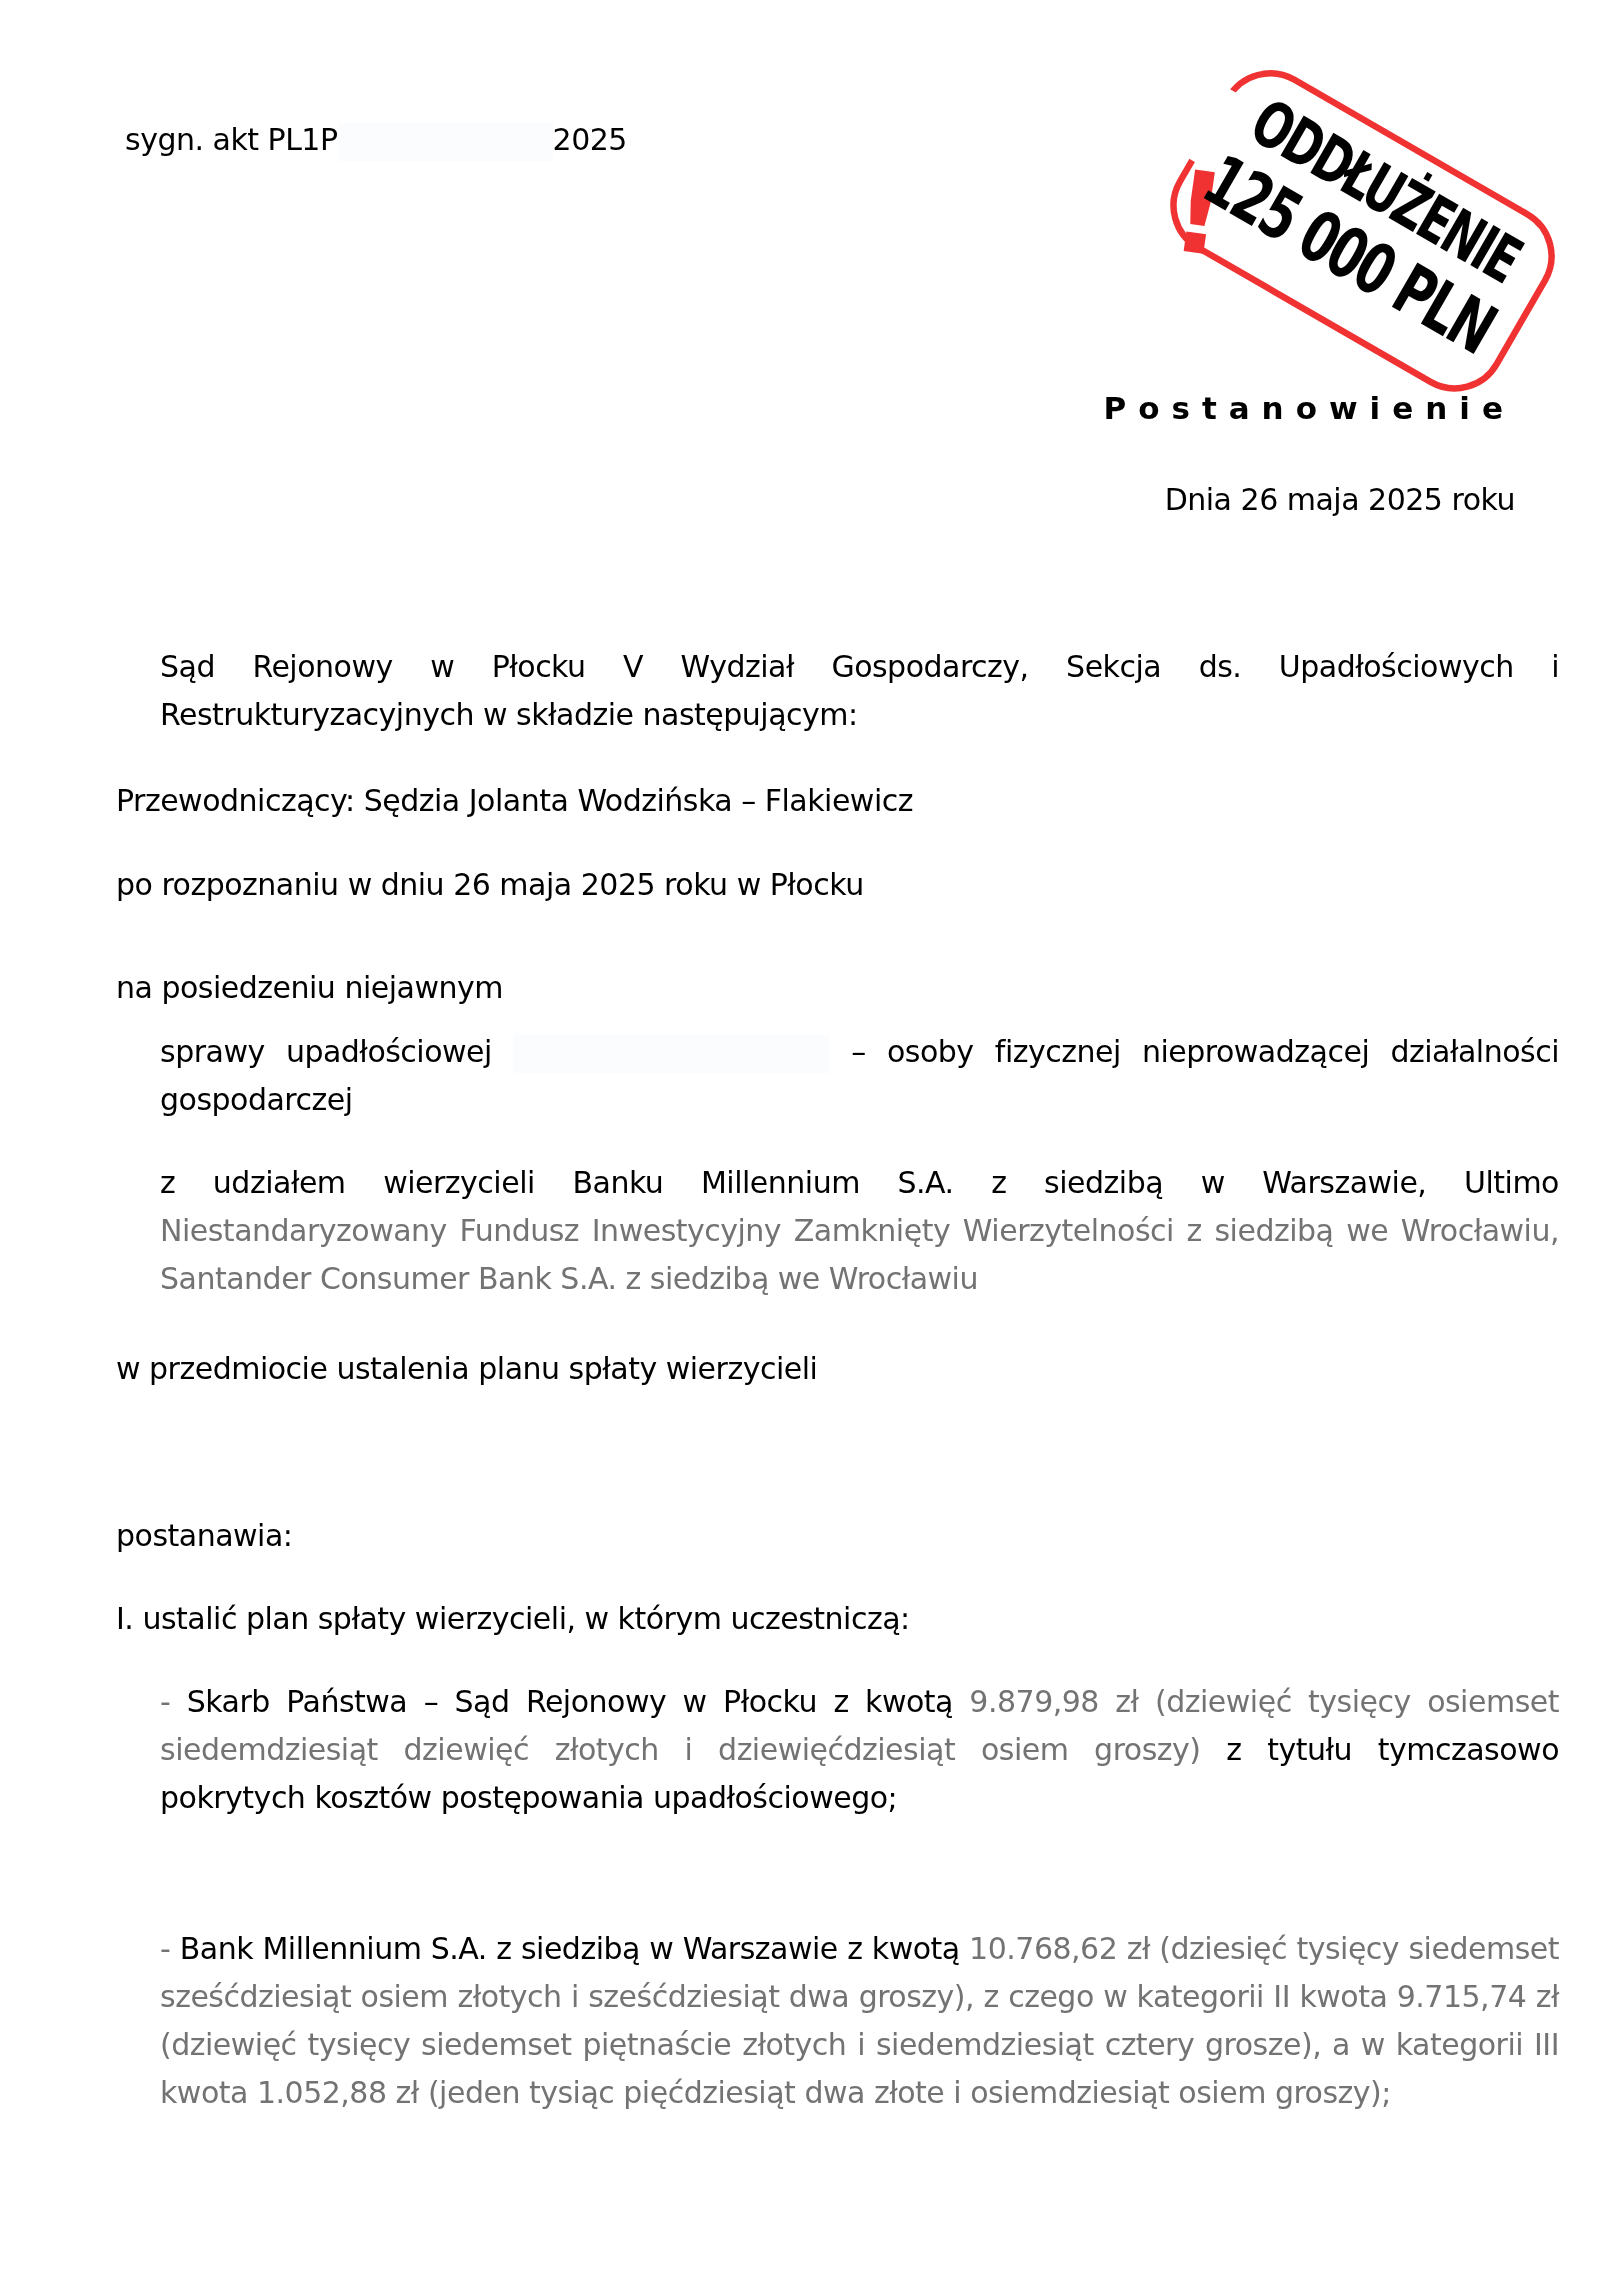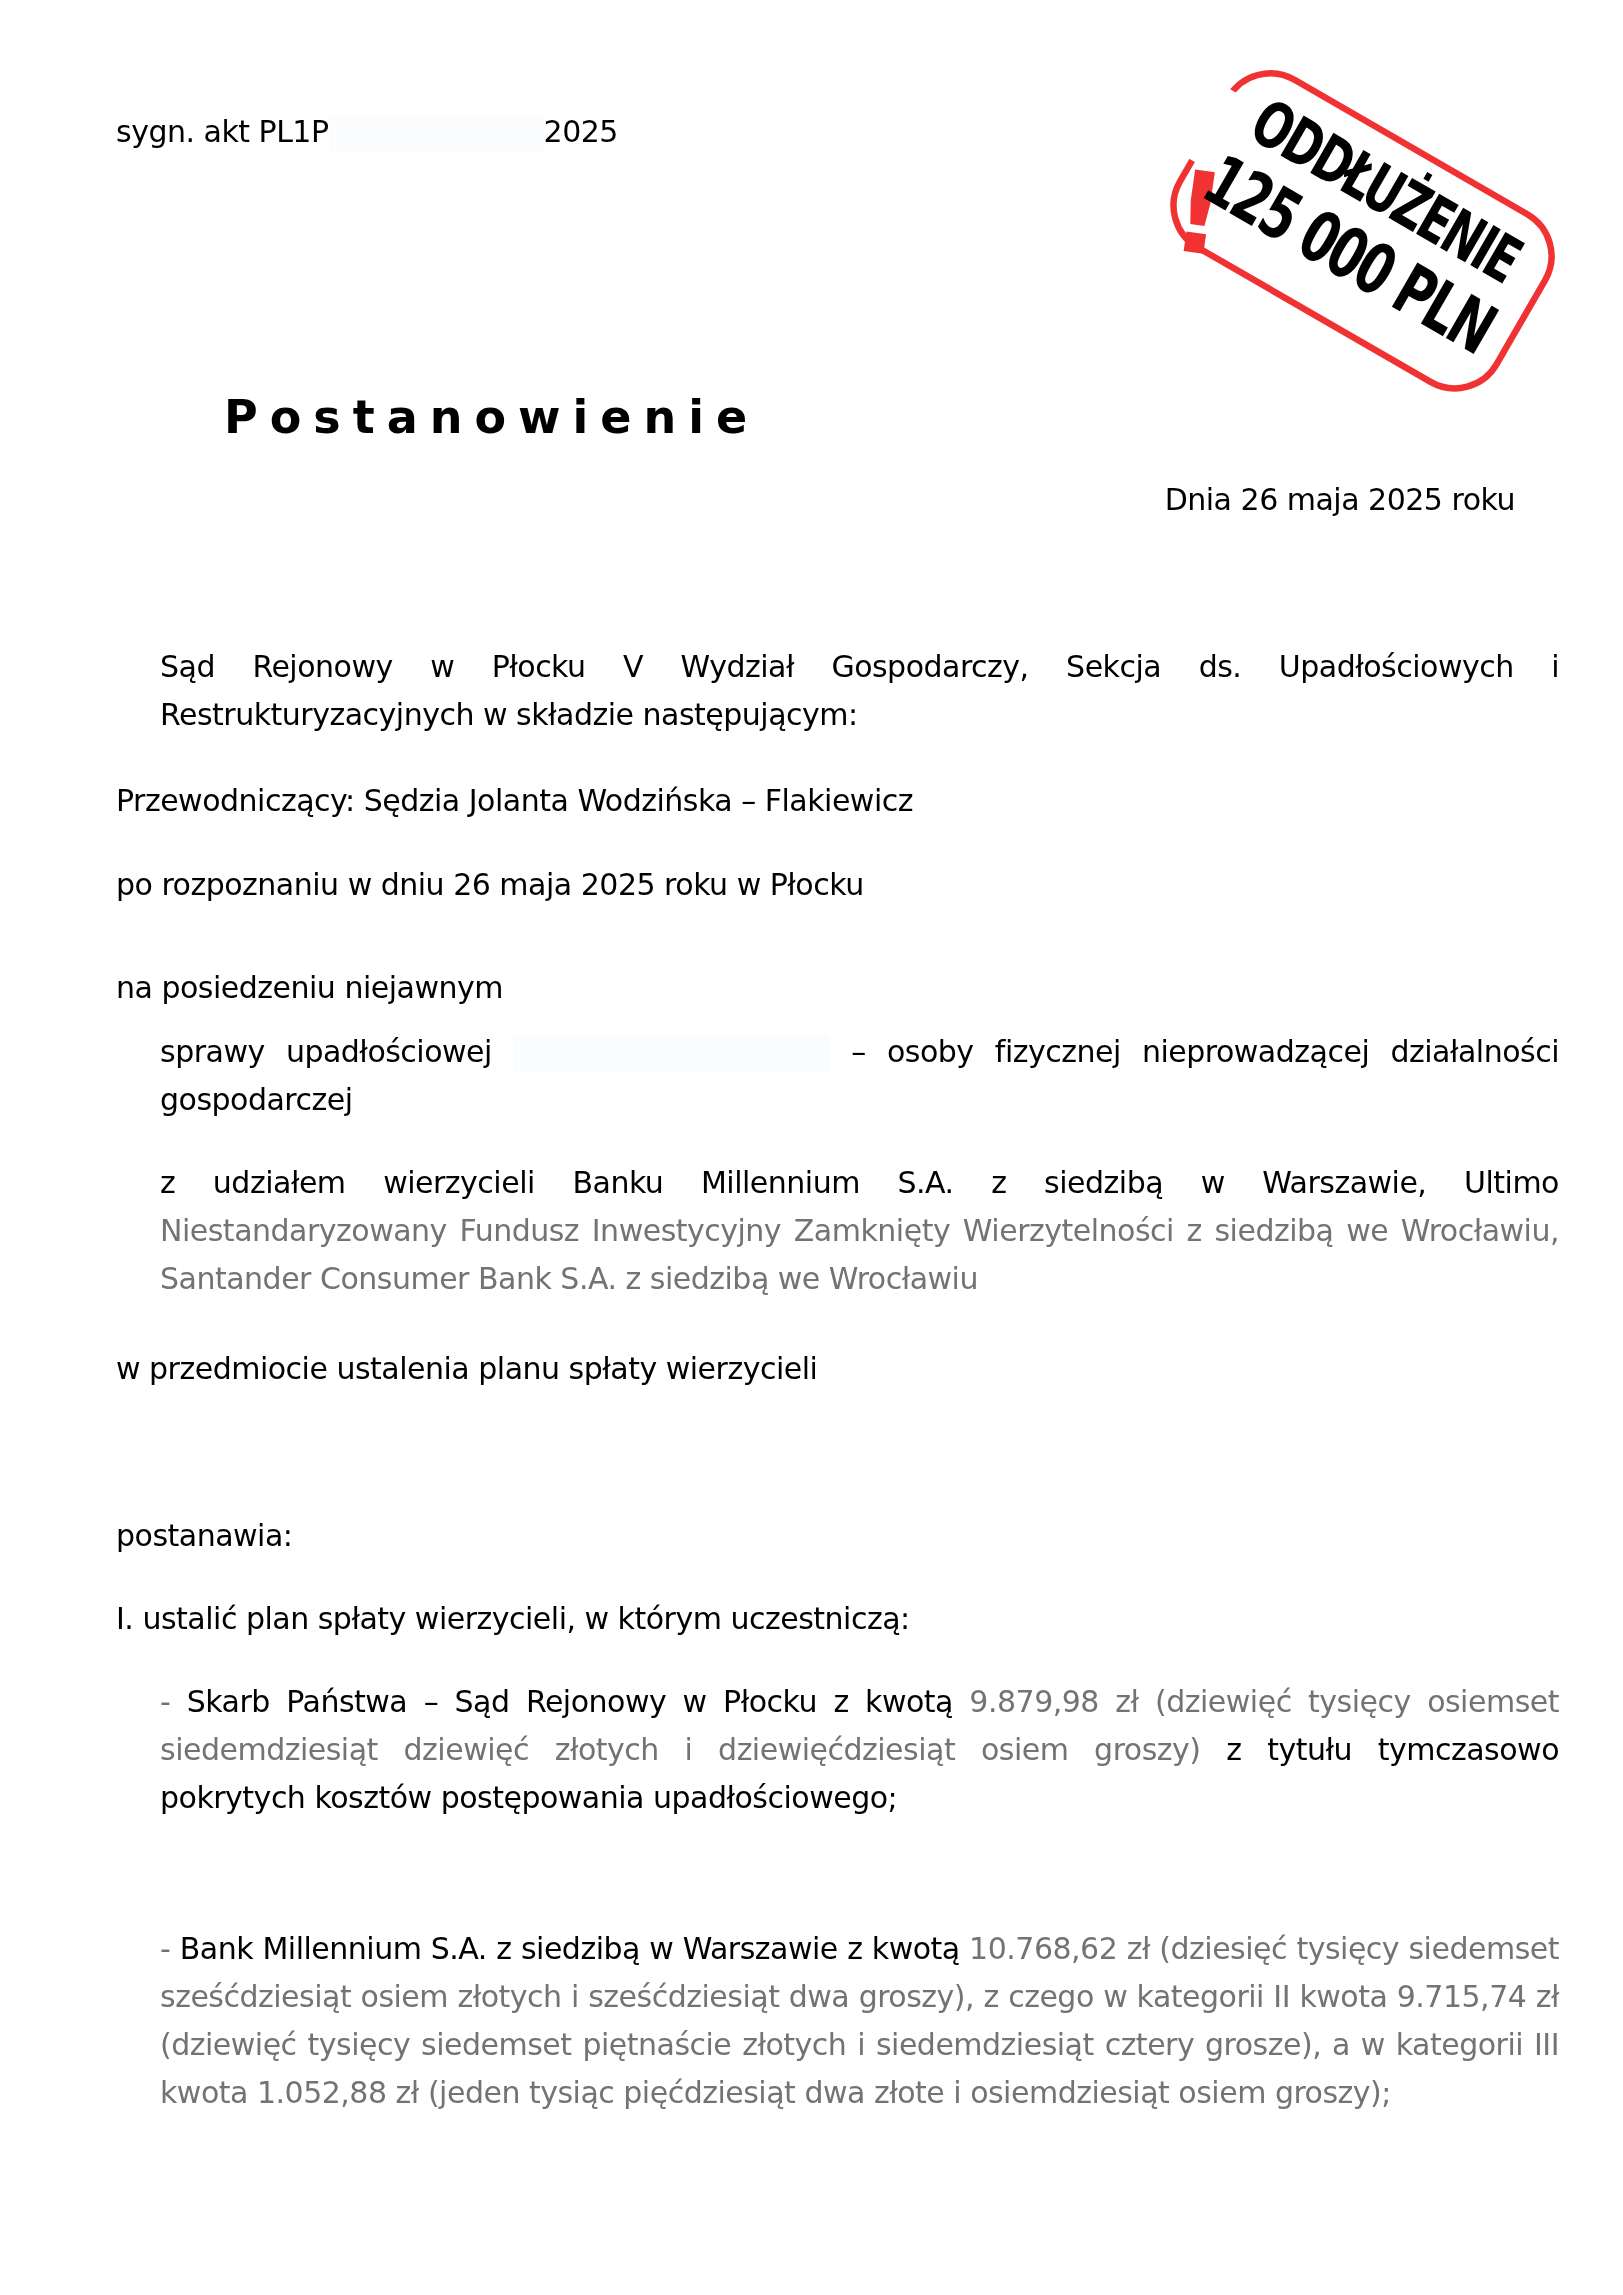--- a/index.html
+++ b/index.html
@@ -7,22 +7,22 @@
       width: 1623px; height: 2295px; position: relative; overflow: hidden;
       font-family: "DejaVu Sans", "Liberation Sans", sans-serif;
       color: #000;
     }
     .page { position: absolute; left: 116px; top: 0; width: 1399px; }
     .p { font-size: 30px; line-height: 48px; margin: 0; position: absolute; left: 0; width: 1399px; letter-spacing: -0.5px; }
     .justify { text-align: justify; text-align-last: left; margin-left: 44px; }
     .bold { font-weight: normal; }
     .gray { color: #737373; }
     .redact { display: inline-block; background: #fbfcfe; height: 38px; vertical-align: middle; }
-    .case-no { top: 108px; }
-    .title { position: absolute; top: 390px; left: 0; width: 1399px; text-align: left; font-size: 46px; font-weight: bold; letter-spacing: 12px; padding-left: 108px; box-sizing: border-box; }
+    .case-no { top: 116px; margin-left: 9px; }
+    .title { position: absolute; top: 390px; left: 0; width: 1399px; text-align: right; font-size: 31px; font-weight: bold; letter-spacing: 12px; padding-left: 108px; box-sizing: border-box; }
     .date { position: absolute; top: 476px; right: 0; font-size: 30px; line-height: 48px; letter-spacing: -0.5px; margin-left: 32px; }
     .stamp { position: absolute; left: 1124px; top: 38px; width: 457px; height: 371px; }
   </style>
 </head>
 <body>
 
 <div class="page">
 
   <p class="p case-no">
     <span>sygn. akt PL1P</span><span class="redact" style="width:215px"></span><span>2025</span>

